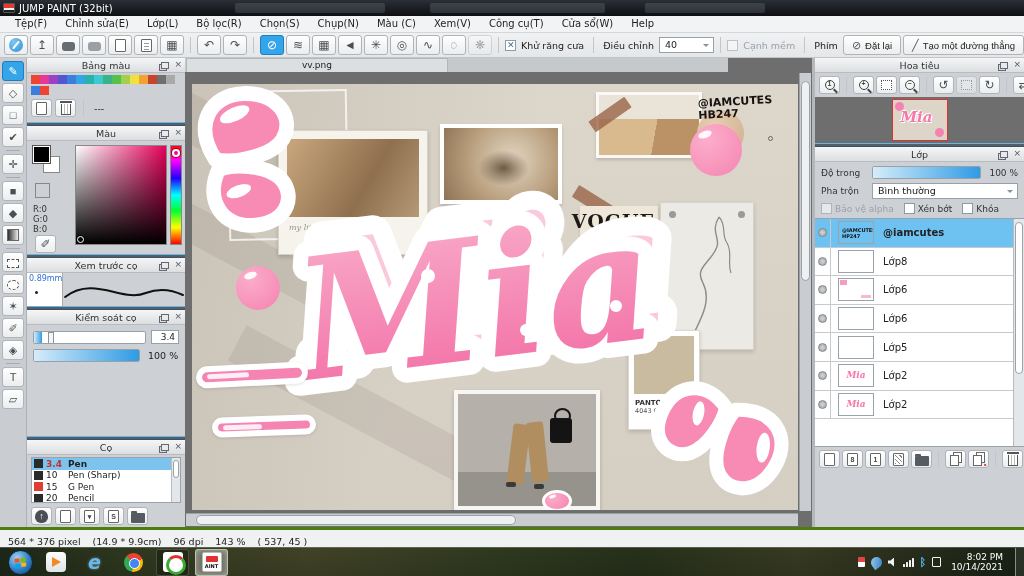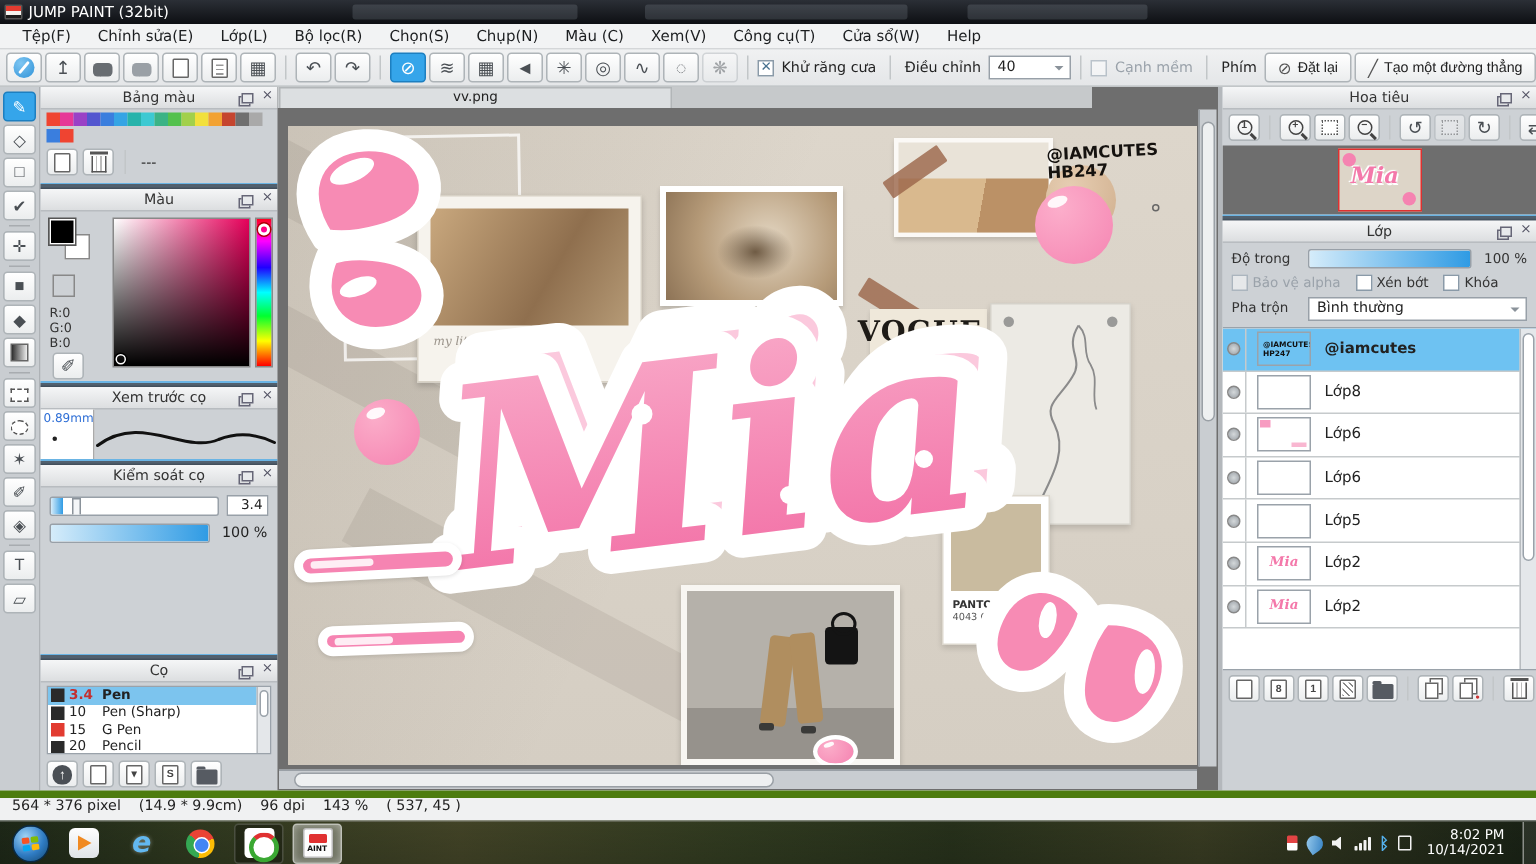--- a/index.html
+++ b/index.html
@@ -3,21 +3,21 @@
 <meta charset="utf-8">
 <style>
 *{box-sizing:border-box;margin:0;padding:0}
 html,body{width:1024px;height:576px;overflow:hidden;font-family:"DejaVu Sans",sans-serif;background:#cdd1d5}
 #screen{position:relative;width:1024px;height:576px}
 
 #titlebar{position:absolute;left:0;top:0;width:1024px;height:16px;background:linear-gradient(#2b2f36,#0d0f13);display:flex;align-items:center;color:#fff;font-size:10px;padding-left:3px;gap:4px}
 .appico{width:12px;height:10px;background:linear-gradient(#e23b30 0 45%,#f4f2ee 45% 75%,#1c1c1c 75%);border:1px solid #555;border-radius:1px}
 .ghostwin{position:absolute;top:3px;height:10px;background:rgba(190,205,220,.16);border-radius:2px}
 
-#menubar{position:absolute;left:0;top:16px;width:1024px;height:17px;background:#f2f3f4;border-bottom:1px solid #d4d6d8;display:flex;align-items:center;padding-left:6px}
+#menubar{position:absolute;left:0;top:16px;width:1024px;height:17px;background:#f2f3f4;border-bottom:1px solid #d4d6d8;display:flex;align-items:flex-end;padding-left:6px}
 .mitem{font-size:10px;color:#1c1e20;padding:0 9px;line-height:17px}
 
 #toolbar{position:absolute;left:0;top:33px;width:1024px;height:25px;background:linear-gradient(#f0f1f2,#e4e6e8);border-bottom:1px solid #c2c6c8;display:flex;align-items:center;padding-left:4px;gap:2px}
 .tbtn{display:inline-flex;align-items:center;justify-content:center;width:24px;height:20px;background:linear-gradient(#ffffff,#ebedee);border:1px solid #aeb4b8;border-radius:3px;position:relative;flex:none}
 .tbtn .g{font-size:12px;color:#4a4f54;line-height:1}
 .tbtn.active{background:#35a5ea;border-color:#1d7fc0}
 .tbtn.active .g{color:#fff}
 .tbtn.disabled{opacity:.45}
 .tbtn.sm{width:21px;height:18px}
 .vsep{width:1px;height:16px;background:#c2c6c8;margin:0 4px;flex:none}
@@ -179,21 +179,21 @@
 .thumb.t-marks::before{content:"";position:absolute;left:1px;top:1px;width:7px;height:5px;background:#f583b1;opacity:.8}
 .thumb.t-marks::after{content:"";position:absolute;right:2px;bottom:2px;width:10px;height:3px;background:#f7a5c5;opacity:.8}
 .lname{margin-left:9px;font-size:10px;color:#222}
 .lrow.sel .lname{font-weight:bold}
 .lscroll{position:absolute;right:0;top:0;bottom:0;width:11px;background:#e4e7ea;border-left:1px solid #b8bcc0}
 .lscroll::before{content:"";position:absolute;left:1px;right:1px;top:3px;height:150px;background:#fff;border:1px solid #9aa2aa;border-radius:5px}
 #layer-btns{display:flex;align-items:center;gap:2px;padding:3px 0 0 4px}
 
 .refchecker{margin-top:2px;height:9px;background:#fff linear-gradient(45deg,#ccc 25%,transparent 25% 75%,#ccc 75%),linear-gradient(45deg,#ccc 25%,transparent 25% 75%,#ccc 75%);background-size:8px 8px;background-position:0 0,4px 4px}
 
-#statusbar{position:absolute;left:0;top:527px;width:1024px;height:20px;background:#f0f1f2;border-top:5px solid #4d7c0f;display:flex;align-items:flex-start;gap:12px;padding-left:8px;font-size:9.5px;color:#222;white-space:nowrap}
+#statusbar{position:absolute;left:0;top:527px;width:1024px;height:20px;background:#f0f1f2;border-top:3px solid #4d7c0f;display:flex;align-items:flex-end;gap:12px;padding-left:8px;font-size:9.5px;color:#222;white-space:nowrap}
 
 #taskbar{position:absolute;left:0;top:547px;width:1024px;height:29px;background:linear-gradient(rgba(8,12,8,.42),rgba(8,12,8,.5)),linear-gradient(90deg,#2c3a22,#49562e 12%,#6b6a3c 30%,#4c5a30 48%,#3c4a28 62%,#5a5c34 78%,#24301e 100%);display:flex;align-items:center;border-top:1px solid rgba(255,255,255,.22)}
 .orb{width:25px;height:25px;margin-left:8px;border-radius:50%;background:radial-gradient(circle at 35% 30%,#9fd4f7,#2f7cc4 55%,#14466e);border:1px solid #0a2a44;position:relative;flex:none}
 .orb .fl{position:absolute;left:6px;top:7px;width:12px;height:11px;transform:rotate(-8deg);display:grid;grid-template-columns:5px 5px;grid-template-rows:4px 4px;gap:1px}
 .orb .fl b{border-radius:1px}
 .tbicon{width:33px;height:27px;display:flex;align-items:center;justify-content:center;flex:none;margin-left:6px;border-radius:3px}
 .tbicon.pressed{background:rgba(0,0,0,.28);border:1px solid rgba(255,255,255,.18)}
 .tbicon.activeapp{background:rgba(255,255,255,.30);border:1px solid rgba(255,255,255,.55);box-shadow:inset 0 0 6px rgba(255,255,255,.4)}
 .ico-wmp{width:20px;height:20px;border-radius:4px;background:linear-gradient(#fdfdfd,#dfe4e8);position:relative}
 .ico-wmp::after{content:"";position:absolute;left:6px;top:5px;border:5px solid transparent;border-left:9px solid #f08a22}
@@ -748,37 +748,37 @@
               <span class="ic-xchar">×</span>
             </span>
         </div>
         <div class="lrow-head">
           <span style="width:46px">Độ trong</span>
           <div class="slider" style="flex:1">
               <span class="fill" style="width:100%"></span>
             </div>
           <span style="width:32px;text-align:right">100 %</span>
         </div>
+        <div class="lrow-head">
+          <span style="width:46px">Pha trộn</span>
+          <span class="dd" style="flex:1">Bình thường</span>
+        </div>
         <div class="lrow-head" style="gap:10px">
           <span class="cbl dim">
               <span class="cb dim"></span>
               <span>Bảo vệ alpha</span>
             </span>
           <span class="cbl">
               <span class="cb"></span>
               <span>Xén bớt</span>
             </span>
           <span class="cbl">
               <span class="cb"></span>
               <span>Khóa</span>
             </span>
-        </div>
-        <div class="lrow-head">
-          <span style="width:46px">Pha trộn</span>
-          <span class="dd" style="flex:1">Bình thường</span>
         </div>
         <div id="layer-list">
             <div class="lrow sel">
               <span class="eyecol">
                 <span class="eye-dot"></span>
               </span>
               <span class="thumb t-wm">@IAMCUTES HP247</span>
               <span class="lname">@iamcutes</span>
             </div>
             <div class="lrow">

